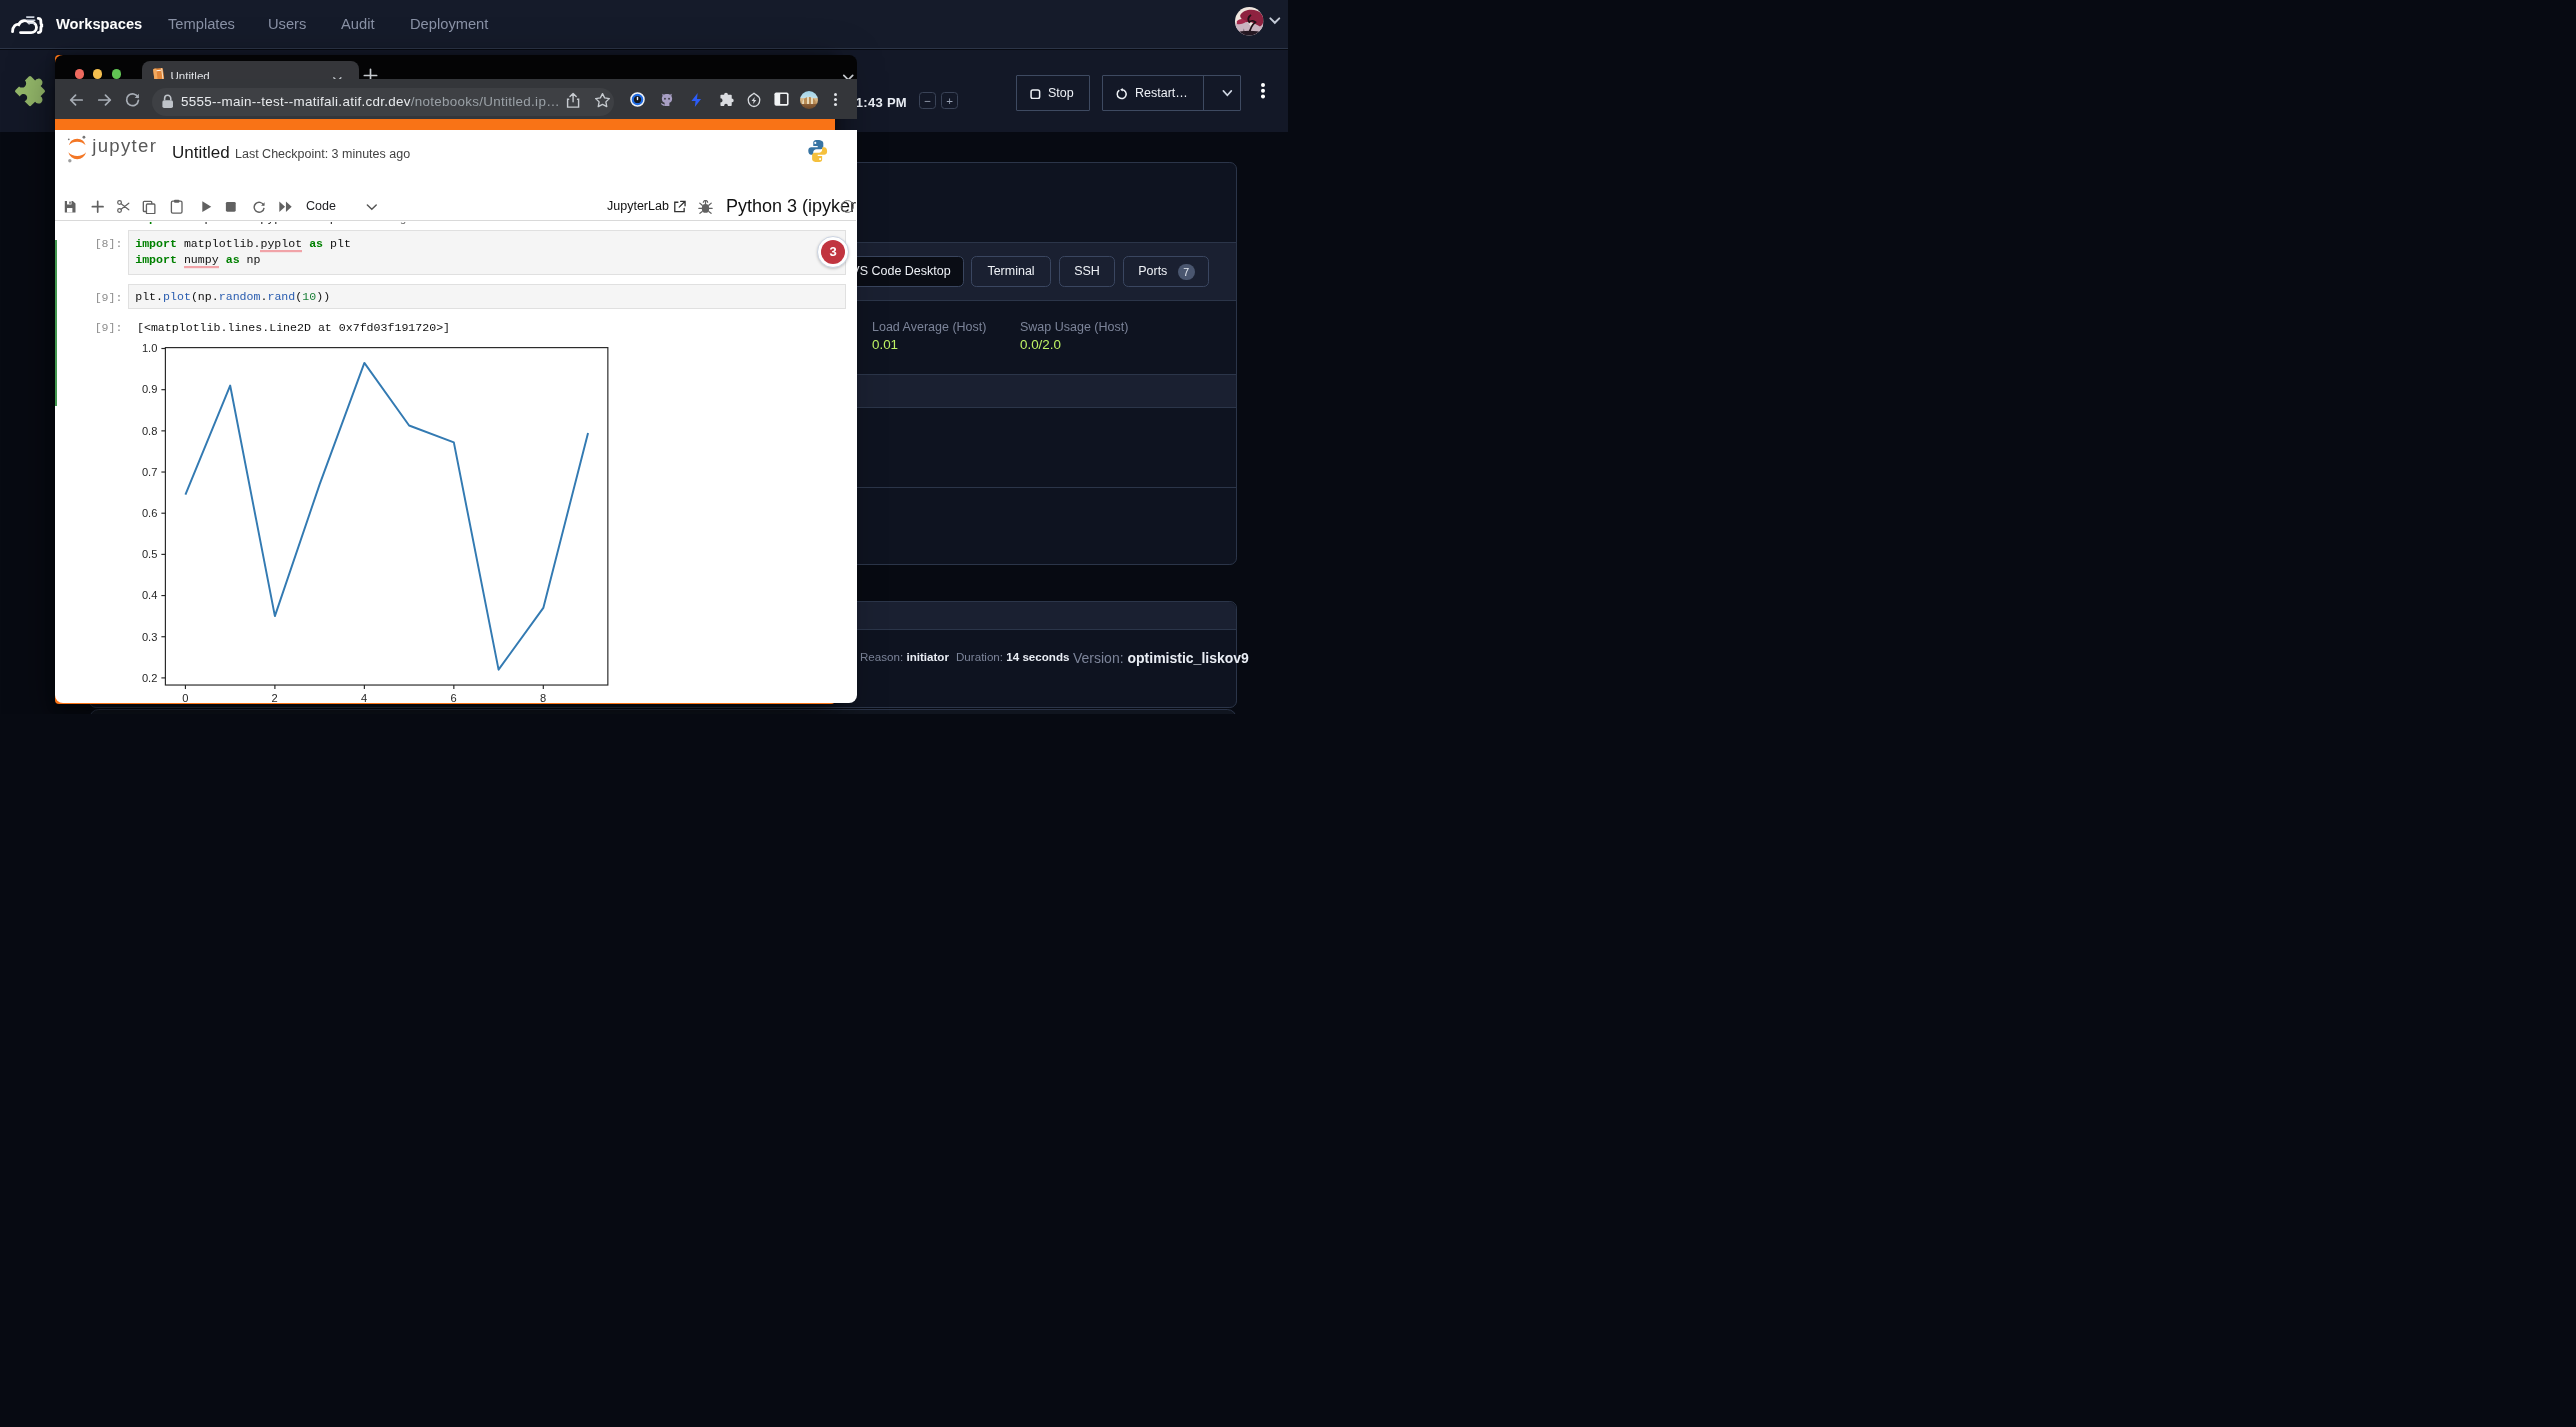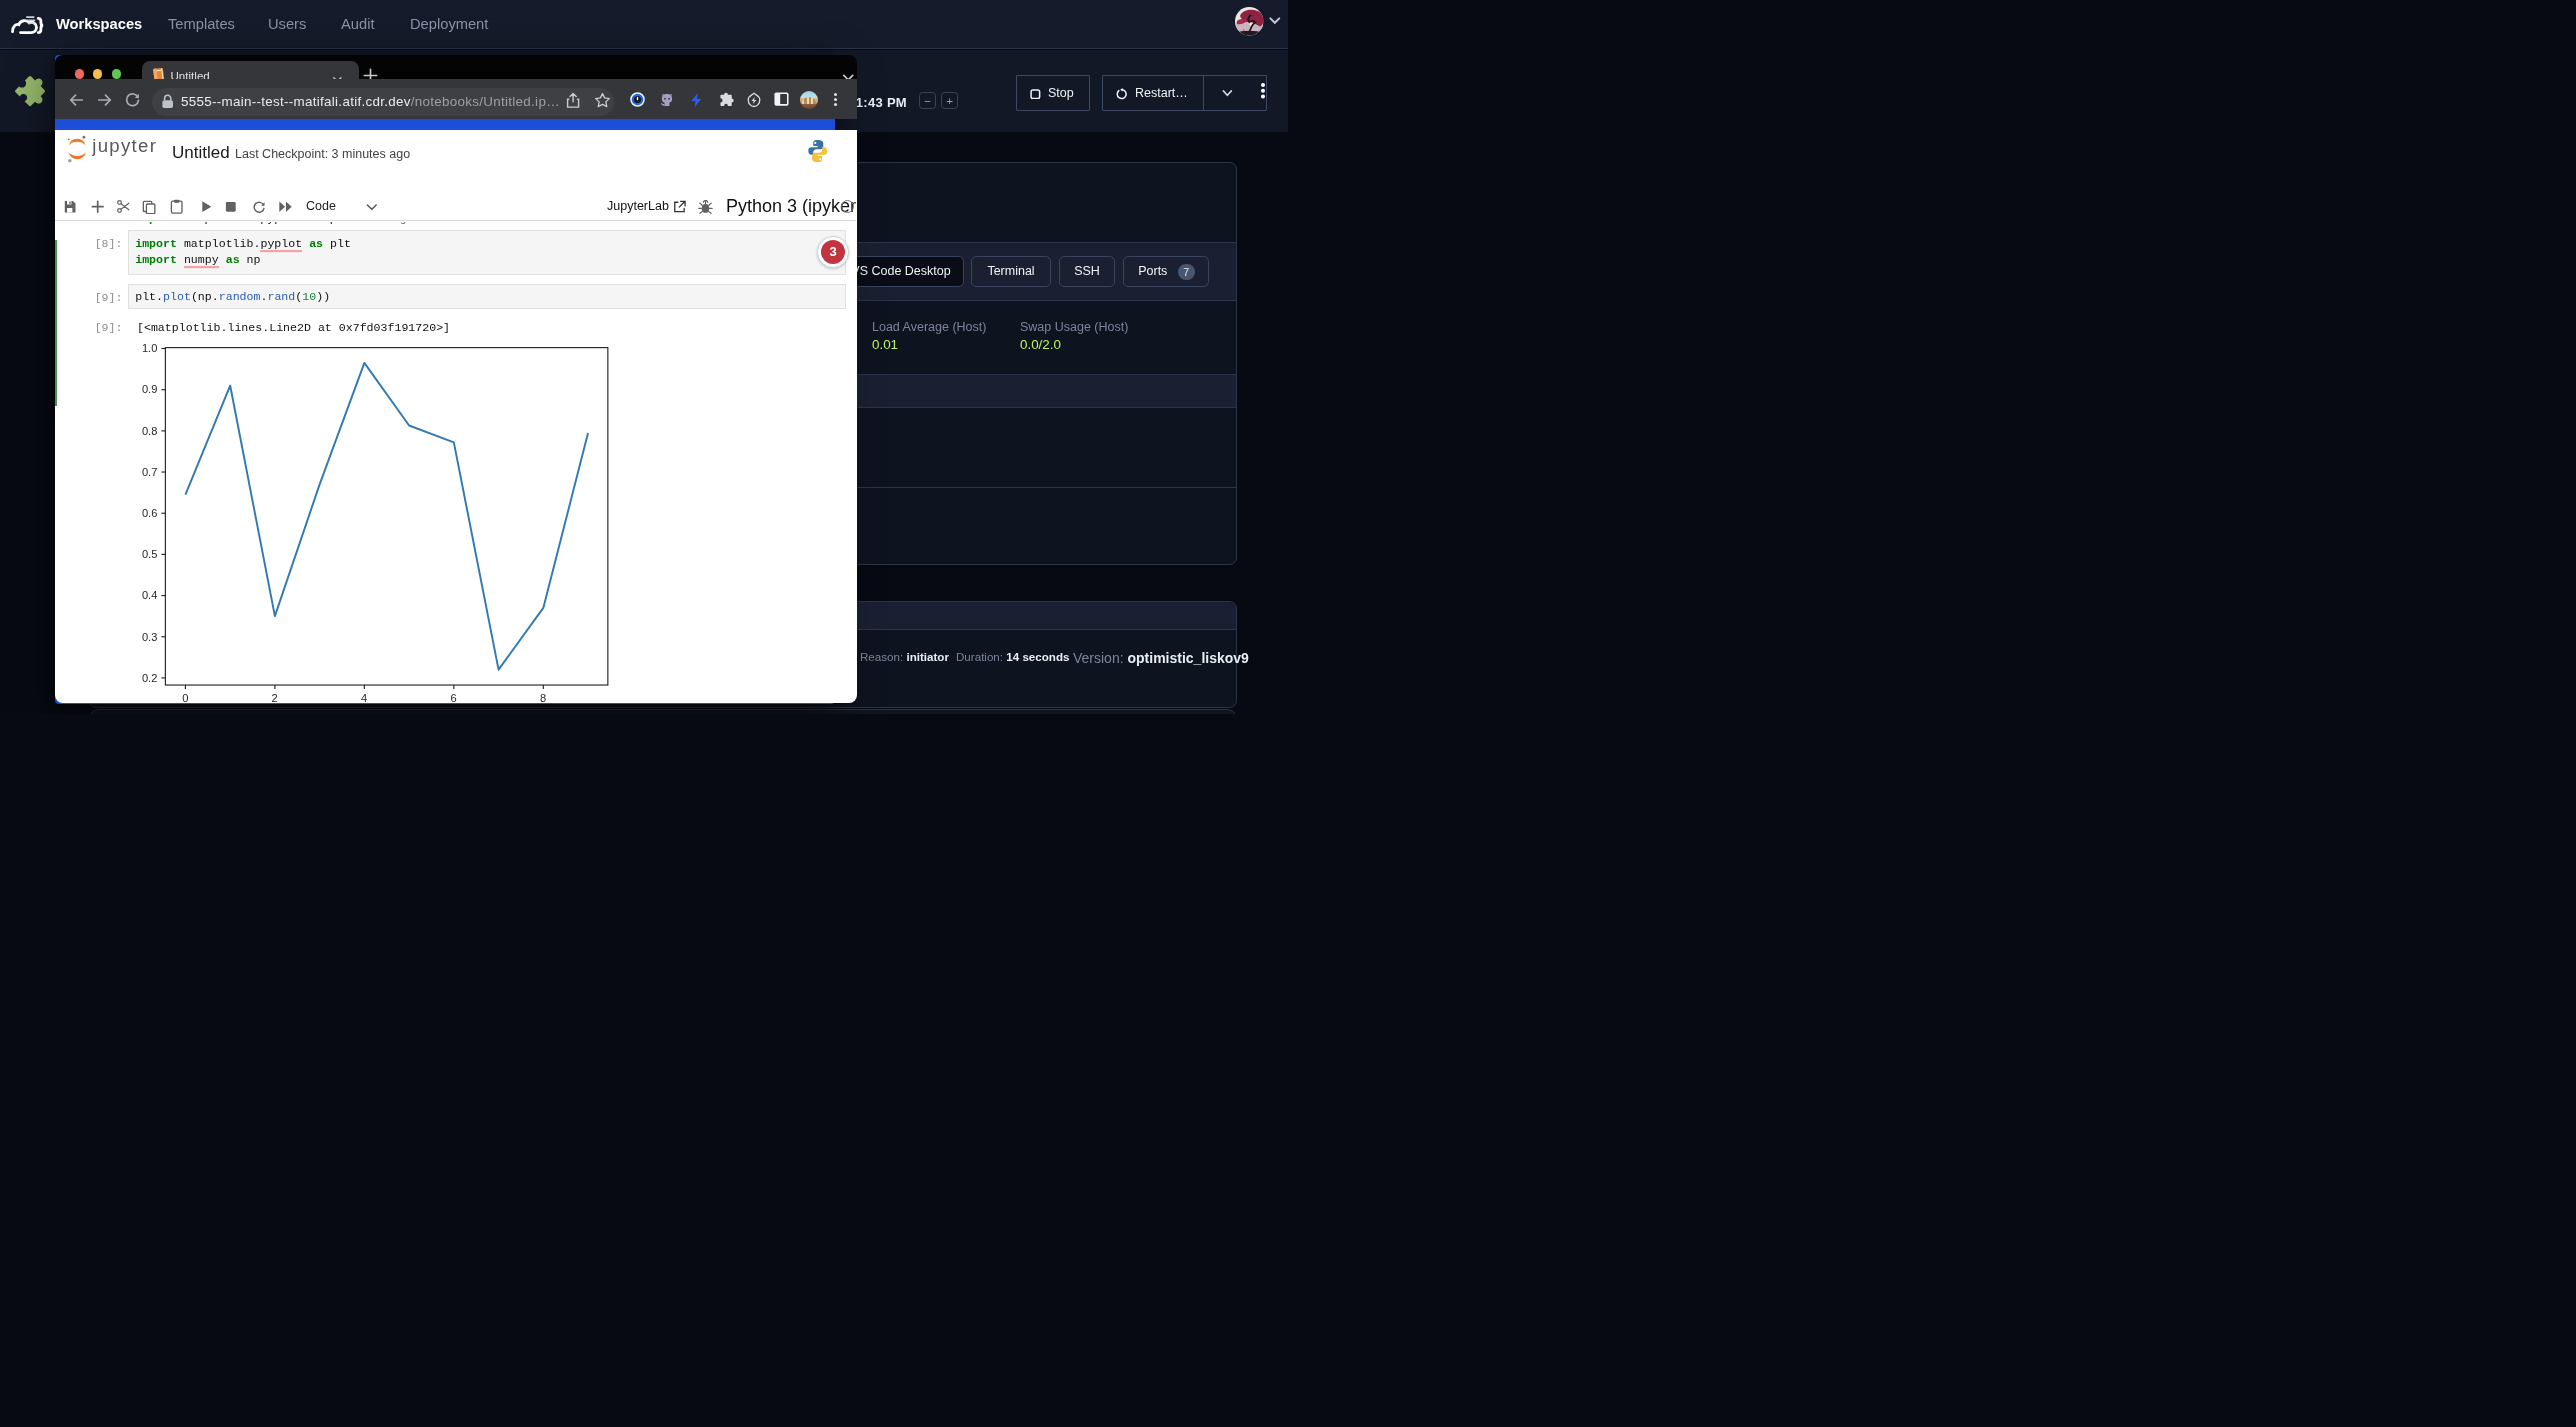--- a/index.html
+++ b/index.html
@@ -14,21 +14,21 @@
 #band{position:absolute;left:0;top:50px;width:1288px;height:82px;background:#131827}
 .card{position:absolute;left:89px;width:1148px;background:#0e1320;border:0.9px solid #2b3549;border-radius:7.1px}
 .cband{position:absolute;left:0;width:100%;background:#1a2031}
 .cline{position:absolute;left:0;width:100%;height:0.9px;background:#2b3549}
 .cbtn{position:absolute;top:93px;height:31px;border:0.9px solid #3a4660;border-radius:5.3px;color:#eef1f6;font-size:12.5px;text-align:center;line-height:29px}
 .statlab{position:absolute;font-size:12.5px;color:#7c8499}
 .statval{position:absolute;font-size:13.4px;color:#bef264}
 .btn{position:absolute;border:0.9px solid #3e4a61;border-radius:1px;color:#eef1f6;font-size:12.5px}
 .greyb{position:absolute;width:17.4px;height:17.4px;border:0.9px solid #3a4357;border-radius:3.6px;color:#9aa3b5;text-align:center;line-height:16px;font-size:11.6px}
 
-#win{position:absolute;left:55px;top:55px;width:780px;height:649px;border-radius:4px;background:#1d4ed8;box-shadow:0 16px 45px rgba(0,0,0,.55),0 1.8px 9px rgba(0,0,0,.4)}
+#win{position:absolute;left:55px;top:55px;width:780px;height:649px;border-radius:4px;background:#f97316;box-shadow:0 16px 45px rgba(0,0,0,.55),0 1.8px 9px rgba(0,0,0,.4)}
 #titlebar{position:absolute;left:0;top:0;width:802px;height:36px;background:#040405;border-radius:8px 8px 0 0}
 .light{position:absolute;top:14.2px;width:9.4px;height:9.4px;border-radius:50%}
 #tab{position:absolute;left:87px;top:5.6px;width:217px;height:30px;background:#35363a;border-radius:8px 8px 0 0}
 #chtools{position:absolute;left:0;top:24px;width:802px;height:40px;background:#34363a}
 #pill{position:absolute;left:97px;top:9px;width:462px;height:28px;background:#3e4044;border-radius:14.2px}
 #ncontent{position:absolute;left:0;top:75px;width:802px;height:573px;background:#fff;border-radius:0 0 8px 8px;overflow:hidden}
 .mono{font-family:"Liberation Mono",monospace}
 .menu-i{position:absolute;top:0;height:23px;line-height:23.6px;font-size:13px;color:#1a1a1a}
 .cellbox{position:absolute;left:73px;width:718px;background:#f5f5f5;border:0.9px solid #e0e0e0}
 .prompt{position:absolute;left:28.5px;width:39px;font-size:11.6px;color:#8e8e8e;text-align:right}
@@ -87,21 +87,21 @@
     </svg>
     <div class="abs" style="right:381px;top:45px;white-space:nowrap;font-size:13px;font-weight:600;letter-spacing:0.3px;color:#e9edf4">11:43 PM</div>
     <div class="greyb" style="left:919px;top:42px">−</div>
     <div class="greyb" style="left:941px;top:42px">+</div>
     <div class="btn" style="left:1016px;top:25px;width:74px;height:36px">
       <svg class="abs" style="left:13.4px;top:12.5px" width="10.7" height="10.7" viewBox="0 0 12 12">
           <rect x="1.2" y="1.2" width="9.6" height="9.6" rx="2" fill="none" stroke="#eef1f6" stroke-width="1.7"></rect>
         </svg>
       <div class="abs" style="left:31px;top:0;line-height:35px">Stop</div>
     </div>
-    <div class="btn" style="left:1102px;top:25px;width:165px;height:36px">
+    <div class="btn" style="left:1102px;top:25px;width:139px;height:36px">
       <svg class="abs" style="left:12.5px;top:11.6px" width="12.5" height="12.5" viewBox="0 0 14 14">
           <path d="M3.2 3.0 A 5 5 0 1 0 7 1.9" fill="none" stroke="#eef1f6" stroke-width="1.7" stroke-linecap="round"></path>
           <path d="M7.5 0 L4.6 1.9 L7.5 3.9 Z" fill="#eef1f6"></path>
         </svg>
       <div class="abs" style="left:32px;top:0;line-height:35px">Restart…</div>
       <div class="abs" style="left:100px;top:0;width:0.9px;height:35px;background:#3e4a61"></div>
       <svg class="abs" style="left:119px;top:14.2px" width="10.7" height="7.1" viewBox="0 0 12 8">
           <path d="M1.5 1 L6 6 L10.5 1" fill="none" stroke="#cfd6e2" stroke-width="1.8" stroke-linecap="round"></path>
         </svg>
     </div>

